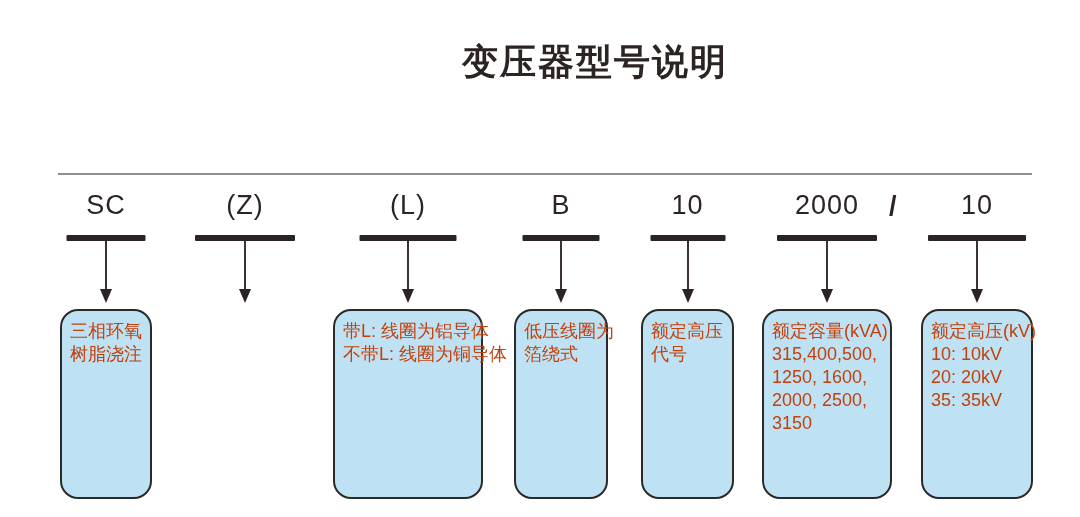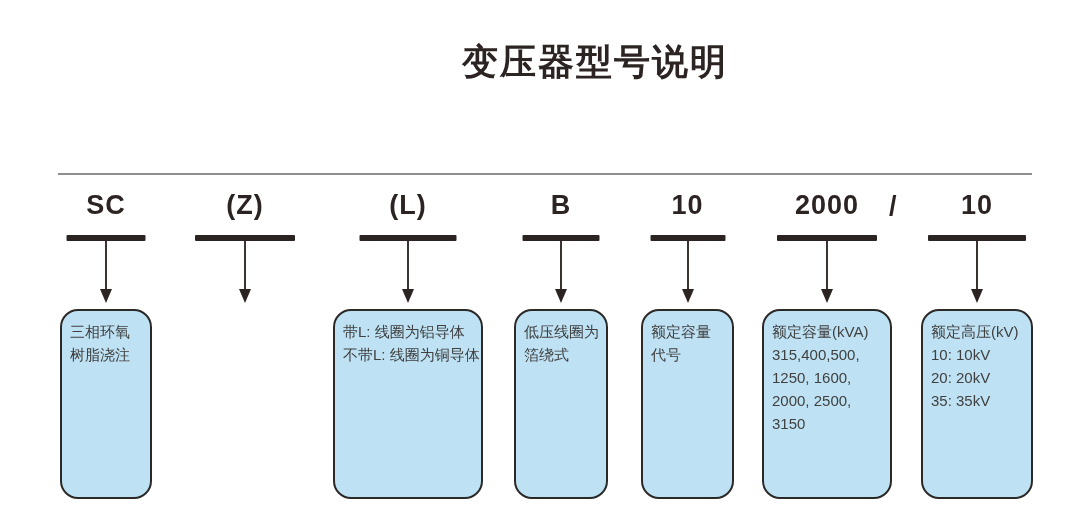--- a/index.html
+++ b/index.html
@@ -13,21 +13,21 @@
     font-size:36px;font-weight:bold;letter-spacing:2px;
     color:#2b2422;white-space:nowrap;margin-top:16px;
   }
   .rule-line{
     position:absolute;left:58px;top:173px;width:974px;height:2px;
     background:#8f8f8f;
   }
   .col{position:absolute;top:190px;height:320px;}
   .code{
     position:absolute;top:0;left:50%;transform:translateX(-50%);
-    font-size:27px;font-weight:bold;white-space:nowrap;color:#2b2422;
+    font-size:27px;font-weight:normal;white-space:nowrap;color:#2b2422;
     letter-spacing:1px;
   }
   .bar{
     position:absolute;top:45px;left:50%;transform:translateX(-50%);
     height:6px;background:#2b2422;border-radius:1px;
   }
   .arrow-stem{
     position:absolute;top:51px;left:50%;transform:translateX(-50%);
     width:2px;height:50px;background:#3a3331;
   }
@@ -35,21 +35,21 @@
     position:absolute;top:99px;left:50%;transform:translateX(-50%);
     width:0;height:0;
     border-left:6px solid transparent;border-right:6px solid transparent;
     border-top:14px solid #2b2422;
   }
   .box{
     position:absolute;top:119px;left:0;right:0;height:190px;
     background:#bee2f4;border:2px solid #2b2a28;border-radius:18px;
     box-sizing:border-box;padding:9px 8px;
   }
-  .box-lines{font-size:15px;line-height:23px;color:#404040;}
+  .box-lines{font-size:18px;line-height:23px;color:#c2410c;}
   .box-line{white-space:nowrap;}
   .slash{
     position:absolute;left:889px;top:191px;
     font-size:27px;font-weight:bold;color:#2b2422;
   }
   
   .c1{left:60px;width:92px;}   .c1 .bar{width:79px;}
   .c2{left:180px;width:130px;} .c2 .bar{width:100px;}
   .c3{left:333px;width:150px;} .c3 .bar{width:97px;}
   .c4{left:514px;width:94px;}  .c4 .bar{width:77px;}
@@ -110,21 +110,21 @@
   </div>
 </div>
 
 <div class="col c5">
   <div class="code">10</div>
   <div class="bar"></div>
   <div class="arrow-stem"></div>
   <div class="arrow-head"></div>
   <div class="box">
     <div class="box-lines">
-        <div class="box-line">额定容量</div>
+        <div class="box-line">额定高压</div>
         <div class="box-line">代号</div>
       </div>
   </div>
 </div>
 
 <div class="col c6">
   <div class="code">2000</div>
   <div class="bar"></div>
   <div class="arrow-stem"></div>
   <div class="arrow-head"></div>

